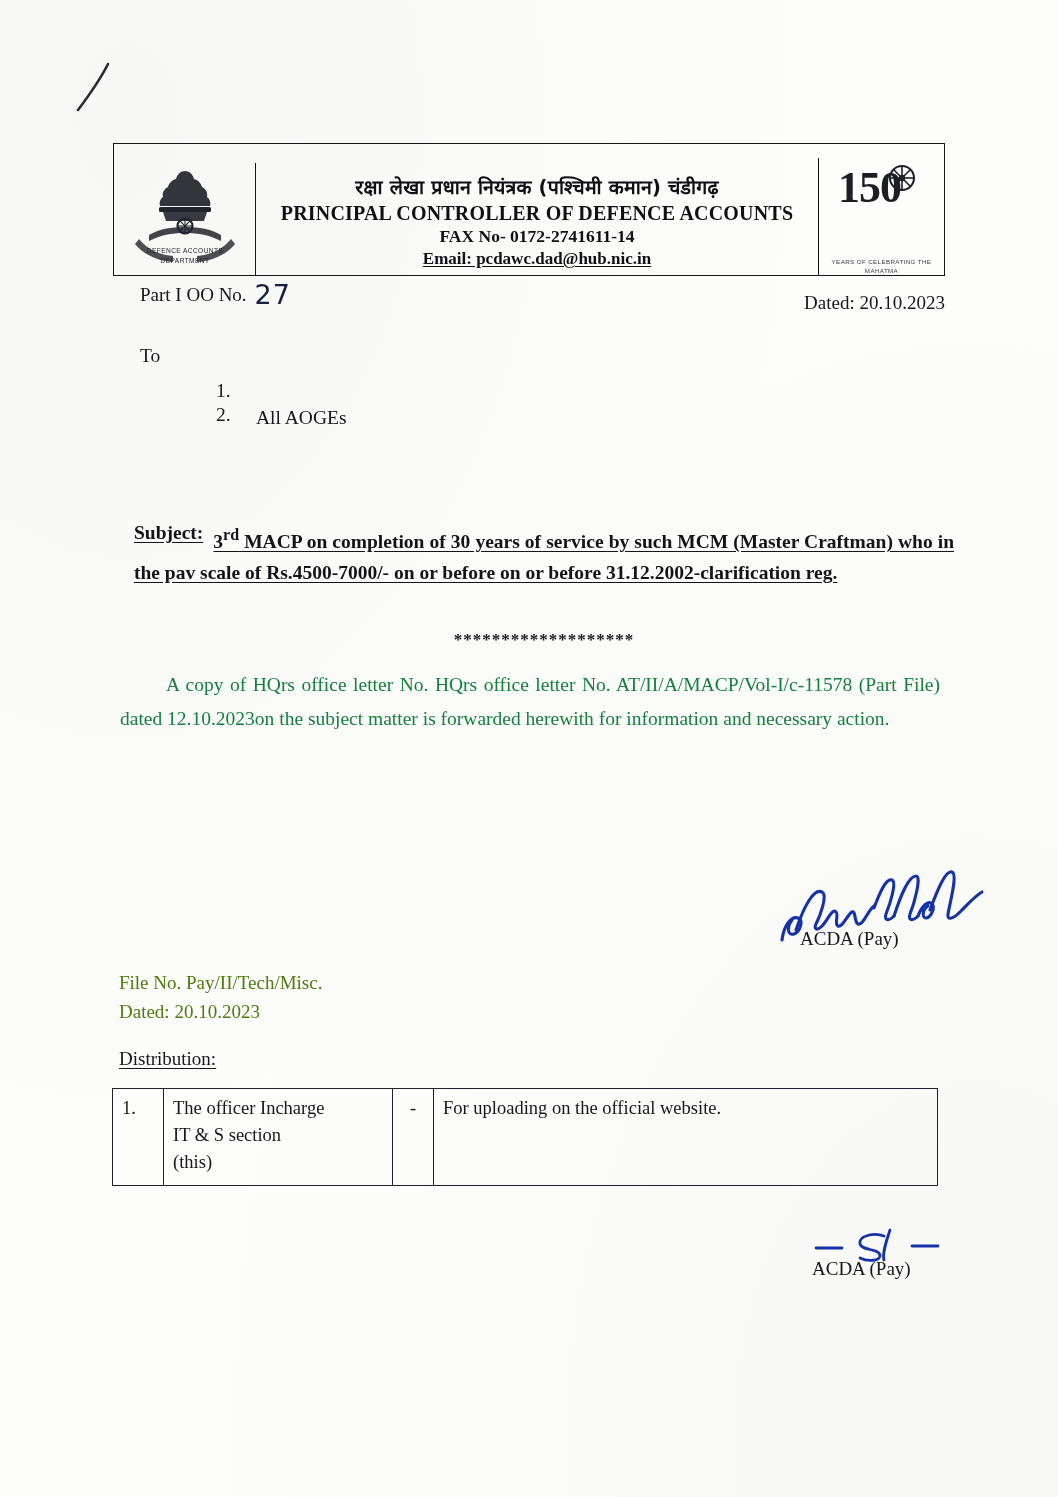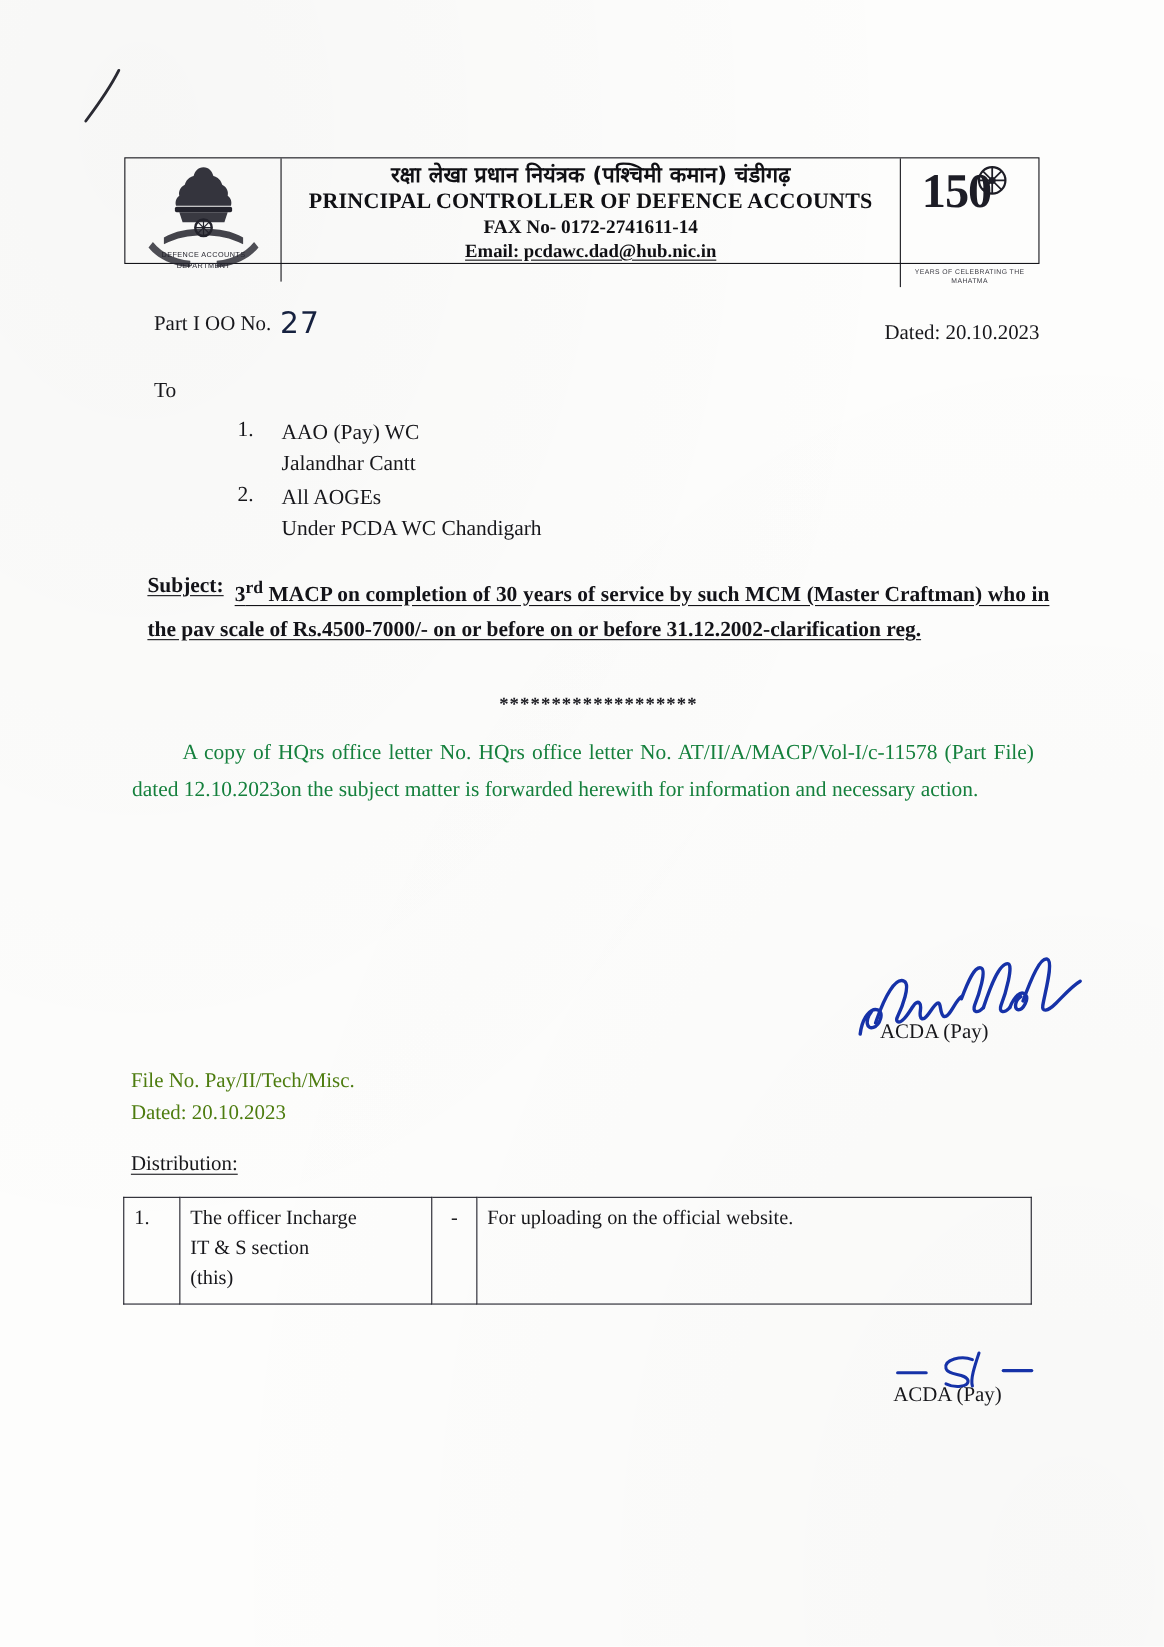--- a/index.html
+++ b/index.html
@@ -39,25 +39,25 @@
     height: 52px;
     pointer-events: none;
   }
 
   
   .letterhead {
     position: absolute;
     left: 113px;
     top: 143px;
     width: 832px;
-    height: 97px;
+    height: 133px;
     border: 1.6px solid #15151a;
     box-sizing: border-box;
     display: flex;
-    align-items: flex-start;
+    align-items: flex-end;
   }
   .lh-emblem {
     width: 142px;
     border-right: 1.6px solid #15151a;
     display: flex;
     align-items: center;
     justify-content: center;
     box-sizing: border-box;
   }
   .lh-center {
@@ -369,30 +369,25 @@
   <div class="partno">
     <span>Part I OO No.</span><span class="partno-value">27</span>
   </div>
   <div class="dated-top">Dated: 20.10.2023</div>
 
   <div class="to-label">To</div>
 
   <div class="addressees">
     <div class="addr-item">
       <div class="addr-num">1.</div>
-      <div class="addr-lines">
-        <div>AAO (Pay) WC</div>
-        <div>Jalandhar Cantt</div>
-      </div>
     </div>
     <div class="addr-item">
       <div class="addr-num">2.</div>
       <div class="addr-lines">
         <div>All AOGEs</div>
-        <div>Under PCDA WC Chandigarh</div>
       </div>
     </div>
   </div>
 
   <div class="subject-wrap">
     <span class="subject-label">Subject:</span>
     <div class="subject-text"><span>3</span><span class="sup">rd</span><span> MACP on completion of 30 years of service by such MCM (Master Craftman) who in the pav scale of Rs.4500-7000/- on or before on or before 31.12.2002-clarification reg.</span></div>
     <div class="stars">*******************</div>
   </div>
 

